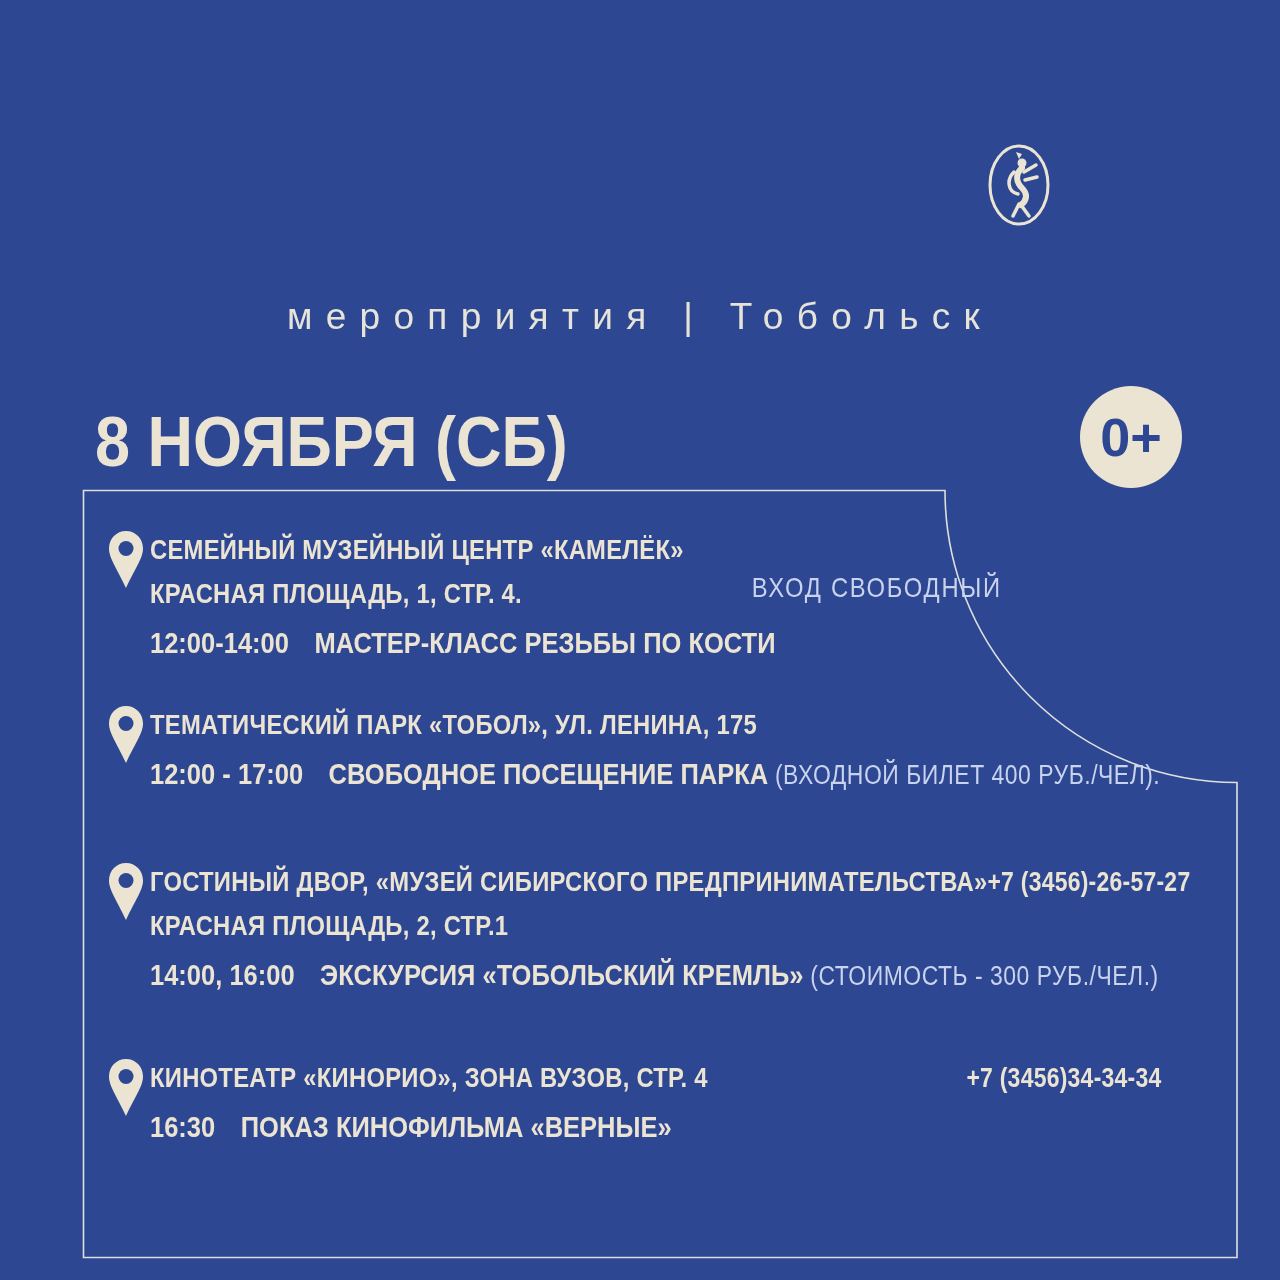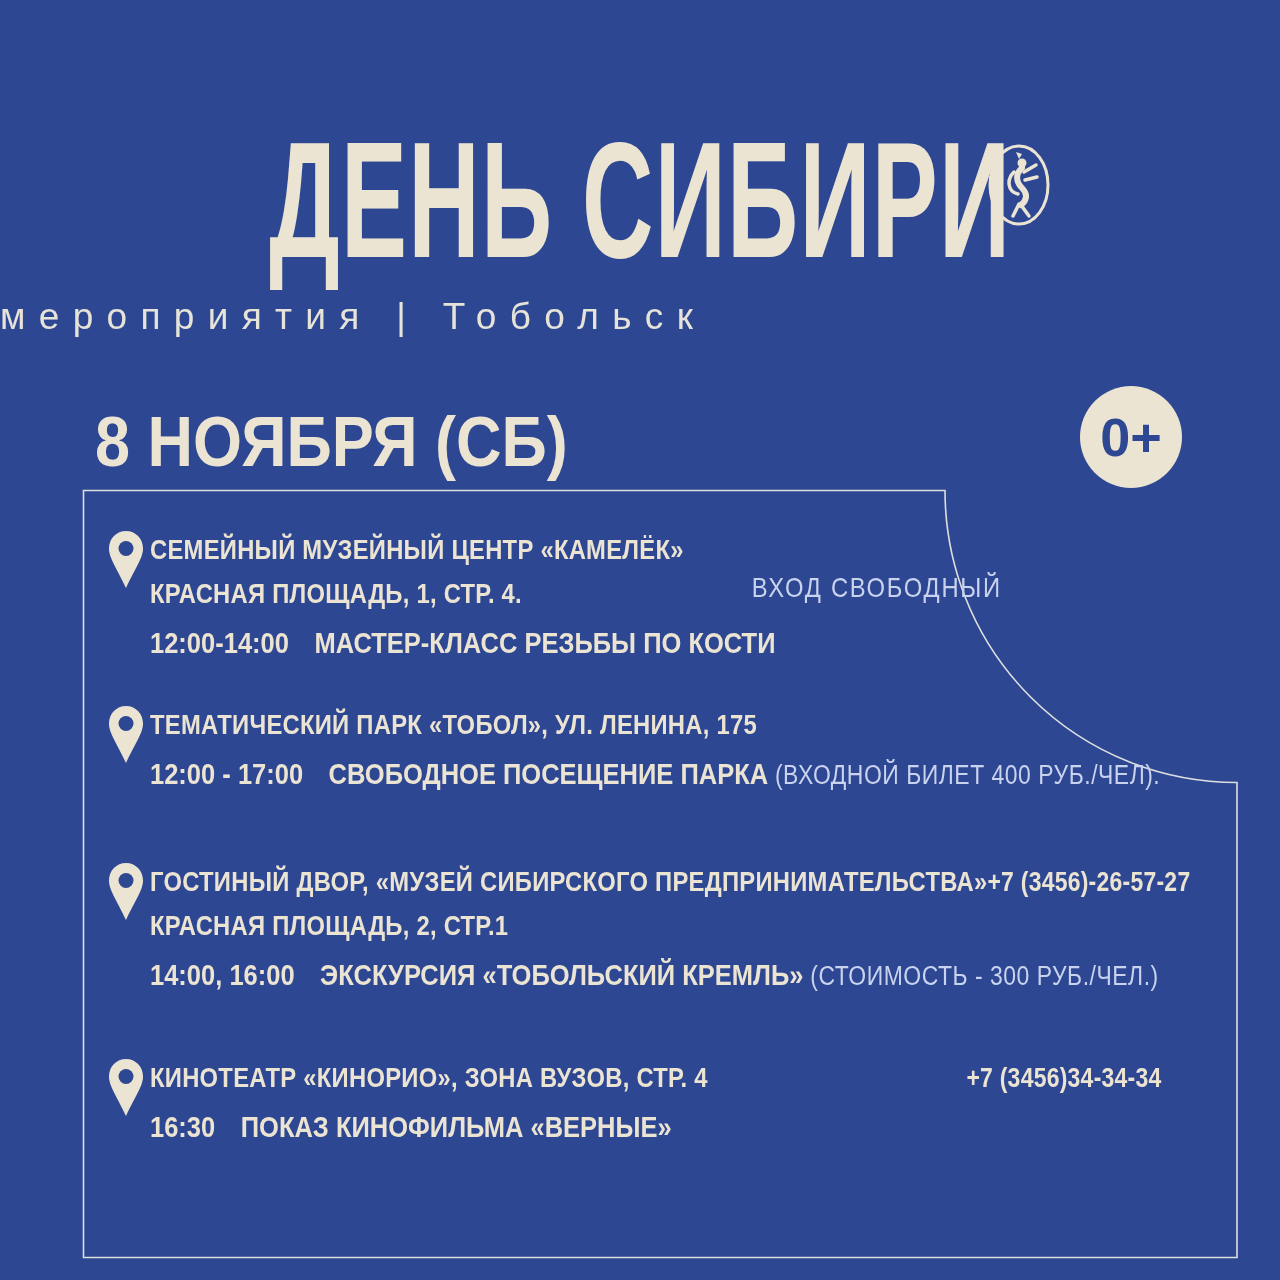--- a/index.html
+++ b/index.html
@@ -8,21 +8,21 @@
     background:#2d4793; overflow:hidden;
     font-family:"Liberation Sans", sans-serif; color:#ece4d2;
   }
   
   .title-wrap { position:absolute; left:0; right:0; top:118px; display:flex; justify-content:center; }
   .title {
     margin:0; font-size:165px; font-weight:bold; line-height:1; white-space:nowrap;
     letter-spacing:2px; transform:scaleX(0.60); transform-origin:center top; color:#ece4d2;
   }
   .emblem { position:absolute; left:986px; top:142px; }
-  .subtitle-wrap { position:absolute; left:0; right:0; top:296px; display:flex; }
+  .subtitle-wrap { position:absolute; left:0; right:0; top:296px; display:flex; justify-content:center; }
   .subtitle { font-size:37px; letter-spacing:0.36em; color:#e6e3d9; white-space:nowrap; }
 
   
   .date-heading {
     position:absolute; left:95px; top:402px; margin:0;
     font-size:70px; font-weight:bold; white-space:nowrap;
     transform:scaleX(0.9); transform-origin:left top; color:#ece4d2;
   }
   .age-badge {
     position:absolute; left:1080px; top:386px; width:102px; height:102px;
@@ -54,23 +54,20 @@
   .schedule-row .time { margin-right:30px; }
   .thin { font-weight:normal; color:#c9d3ee; letter-spacing:0.6px; }
   .schedule-row .note { font-size:27px; margin-left:8px; }
   .side-note { position:absolute; left:708px; top:44px; font-size:28px; letter-spacing:2px; }
 </style>
 </head>
 <body>
 
 <div class="poster">
 
-  <div class="title-wrap">
-    <h1 class="title">ДЕНЬ СИБИРИ</h1>
-  </div>
 
   <span class="emblem">
     <svg width="66" height="86" viewBox="0 0 66 86">
       <ellipse cx="33" cy="43" rx="29" ry="39" fill="none" stroke="#ece4d2" stroke-width="3"></ellipse>
       <g stroke="#ece4d2" fill="none" stroke-linecap="round">
         <circle cx="36" cy="21" r="4.5" fill="#ece4d2" stroke="none"></circle>
         <path d="M33 17 l-3 -7 6 2 z" fill="#ece4d2" stroke="none"></path>
         <path d="M36 26 C29 32 30 40 36 46 C42 52 41 58 35 63" stroke-width="6"></path>
         <path d="M38 30 L50 23" stroke-width="3.5"></path>
         <path d="M39 38 L51 35" stroke-width="3.5"></path>

